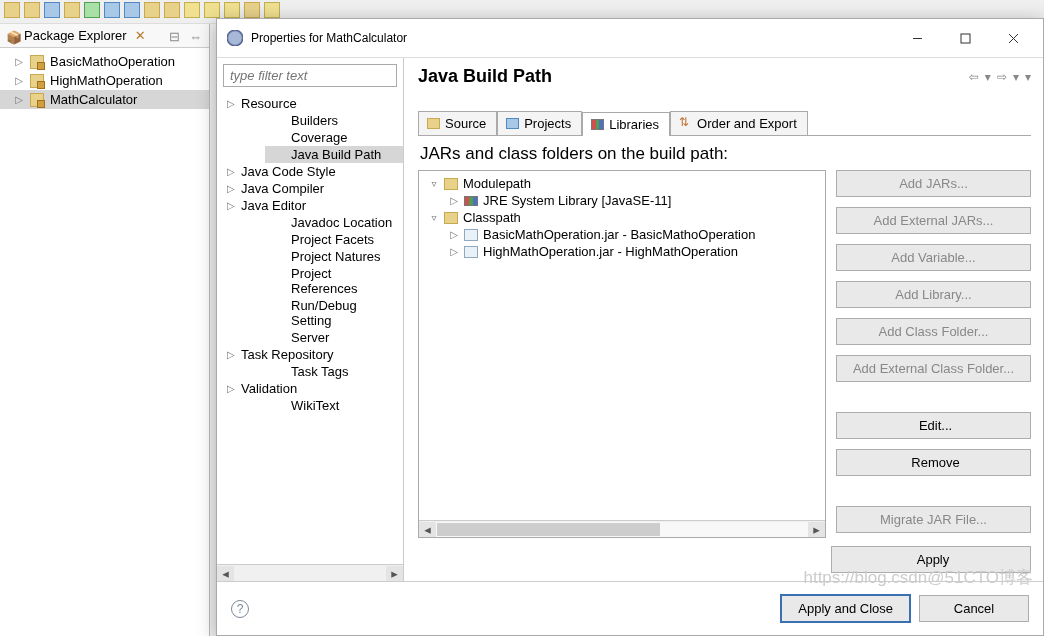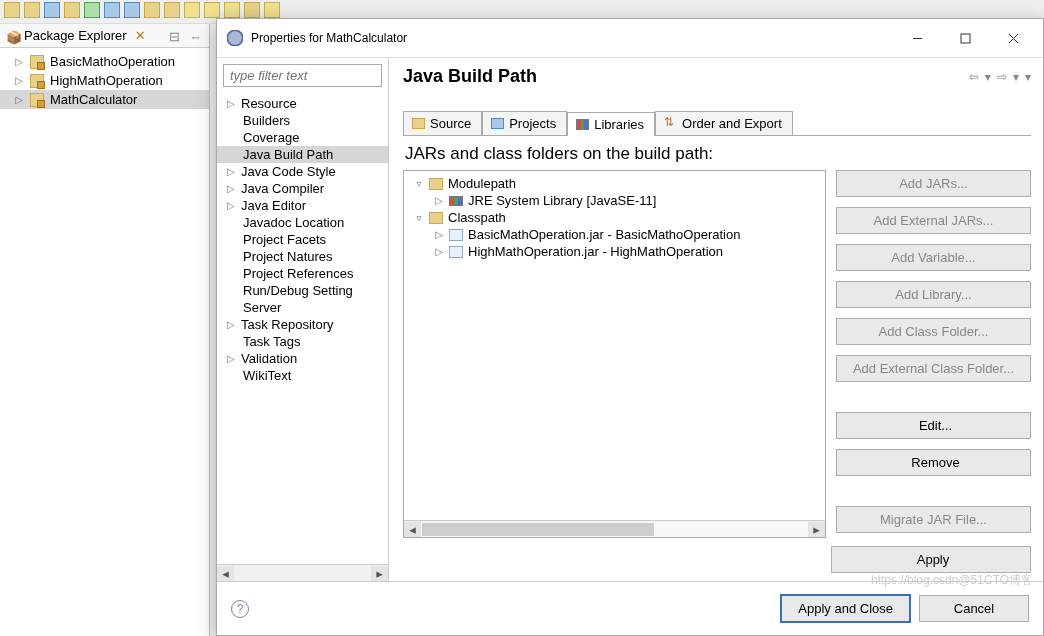--- a/index.html
+++ b/index.html
@@ -29,26 +29,26 @@
   .dialog { position: absolute; left: 216px; top: 18px; right: 0; bottom: 0; background: #fff; border: 1px solid #aaa; box-shadow: 0 4px 18px rgba(0,0,0,0.3); display: flex; flex-direction: column; }
   .titlebar { display: flex; align-items: center; padding: 6px 10px; gap: 8px; }
   .titlebar .app-ico { width: 16px; height: 16px; background: radial-gradient(circle at 8px 8px, #a8b8d8 6px, #4a5a8a 8px, transparent 9px); border-radius: 3px; }
   .titlebar .ttl { flex: 1; font-size: 12px; }
   .winbtn { width: 40px; height: 26px; display: flex; align-items: center; justify-content: center; font-size: 13px; color: #333; }
   .winbtn svg { width: 11px; height: 11px; stroke: #333; }
 
   .dialog-body { flex: 1; display: flex; border-top: 1px solid #ddd; }
 
   
-  .dlg-left { width: 172px; border-right: 1px solid #ccc; display: flex; flex-direction: column; }
+  .dlg-left { width: 187px; border-right: 1px solid #ccc; display: flex; flex-direction: column; }
   .filter-input { margin: 6px; padding: 3px 6px; border: 1px solid #aaa; color: #888; font-style: italic; }
   .nav-tree { flex: 1; padding: 2px 0; }
   .nav-row { display: flex; align-items: center; gap: 4px; padding: 1px 6px 1px 10px; cursor: default; }
   .nav-row .exp { width: 10px; color: #777; font-size: 10px; }
-  .nav-row.indent { padding-left: 26px; }
+  .nav-row.indent { padding-left: 26px; margin-left: 48px; }
   .nav-row.selected { background: #d6d6d6; }
   .hscroll { height: 17px; border-top: 1px solid #ccc; background: #f0f0f0; display: flex; align-items: center; }
   .hscroll .arr { width: 17px; height: 15px; display: flex; align-items: center; justify-content: center; color: #555; background: #e4e4e4; }
   .hscroll .track { flex: 1; }
 
   
   .dlg-right { flex: 1; display: flex; flex-direction: column; padding: 8px 12px 8px 14px; }
   .section-head { display: flex; align-items: center; margin-bottom: 6px; }
   .section-title { font-size: 18px; font-weight: 600; flex: 1; }
   .head-icons { display: flex; gap: 6px; color: #888; }
@@ -85,21 +85,21 @@
 
   .apply-row { display: flex; justify-content: flex-end; margin-top: 8px; }
 
   
   .dlg-foot { border-top: 1px solid #ccc; padding: 12px 14px; display: flex; align-items: center; }
   .help-ico { width: 18px; height: 18px; border: 1.5px solid #7a8a9a; border-radius: 50%; display: flex; align-items: center; justify-content: center; color: #7a8a9a; font-size: 12px; }
   .dlg-foot .spacer { flex: 1; }
   .foot-btn { background: #e9e9e9; border: 1px solid #adadad; padding: 5px 16px; margin-left: 8px; min-width: 110px; text-align: center; }
   .foot-btn.primary { border: 2px solid #3a70b0; }
 
-  .watermark { position: absolute; right: 10px; bottom: 46px; color: #ccc; font-size: 12px; pointer-events: none; }
+  .watermark { position: absolute; right: 10px; bottom: 46px; color: #ccc; font-size: 17px; pointer-events: none; }
 </style>
 </head>
 <body>
 
 <div class="main-toolbar">
   <span class="tb-ico"></span>
   <span class="tb-ico"></span>
   <span class="tb-ico blue"></span>
   <span class="tb-ico"></span>
   <span class="tb-ico green"></span>

